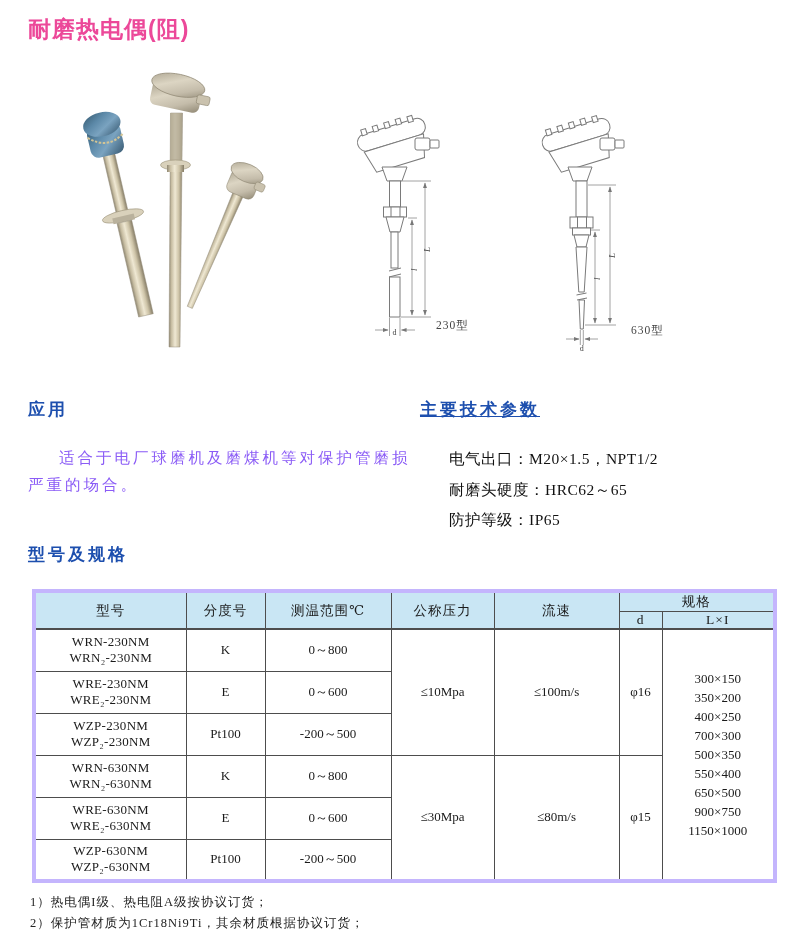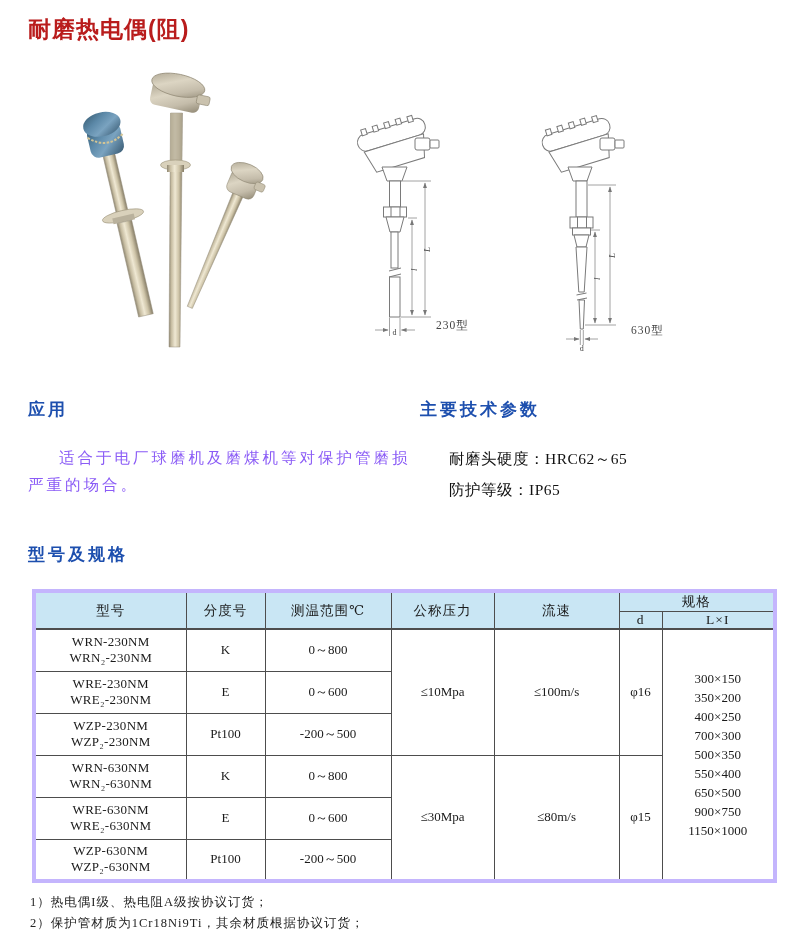--- a/index.html
+++ b/index.html
@@ -3,29 +3,29 @@
 <meta charset="utf-8">
 <style>
   html,body { margin:0; padding:0; background:#ffffff; }
   .page {
     position:relative; width:800px; height:945px; background:#fff; overflow:hidden;
     font-family:"Liberation Serif","DejaVu Serif",serif; color:#1a1a1a;
   }
   .title {
     position:absolute; left:28px; top:14px; margin:0;
     font-family:"Liberation Sans","DejaVu Sans",sans-serif;
-    font-size:23px; font-weight:bold; color:#b91c1c; letter-spacing:1px;
+    font-size:23px; font-weight:bold; color:#ec4899; letter-spacing:1px;
   }
   .sec-heading {
     position:absolute; margin:0;
     font-family:"Liberation Sans","DejaVu Sans",sans-serif;
     font-size:17px; font-weight:bold; color:#1d4fae; letter-spacing:3px;
   }
   #app-heading   { left:28px;  top:398px; }
-  #tech-heading  { left:420px; top:398px; }
+  #tech-heading  { left:420px; top:398px;text-decoration:underline; }
   #models-heading{ left:28px;  top:543px; }
   .app-body {
     position:absolute; left:28px; top:444px; width:392px;
     font-size:15.5px; line-height:27px; letter-spacing:3px; text-indent:2em; color:#8b5cf6;
   }
   .tech-lines { position:absolute; left:449px; top:444px; font-size:15.5px; line-height:30.5px; letter-spacing:0.5px; color:#111; }
   .tech-lines div { white-space:nowrap; }
 
   .photo   { position:absolute; left:36px;  top:68px; }
   .diagram-230 { position:absolute; left:338px; top:108px; }
@@ -206,20 +206,21 @@
     <text x="72" y="172" font-size="9" font-style="italic" transform="rotate(-90 72 172)">l</text>
     <text x="53.8" y="243" font-size="8" text-anchor="middle">d</text>
     <text x="103" y="226" font-size="11.5" letter-spacing="1">630型</text>
   </svg>
 
   <h2 class="sec-heading" id="app-heading">应用</h2>
   <div class="app-body">适合于电厂球磨机及磨煤机等对保护管磨损严重的场合。</div>
 
   <h2 class="sec-heading" id="tech-heading">主要技术参数</h2>
   <div class="tech-lines">
+    <div>电气出口：M20×1.5，NPT1/2</div>
     <div>耐磨头硬度：HRC62～65</div>
     <div>防护等级：IP65</div>
   </div>
 
   <h2 class="sec-heading" id="models-heading">型号及规格</h2>
 
   <table class="spec">
     <colgroup>
       <col style="width:152px">
         <col style="width:79px">

